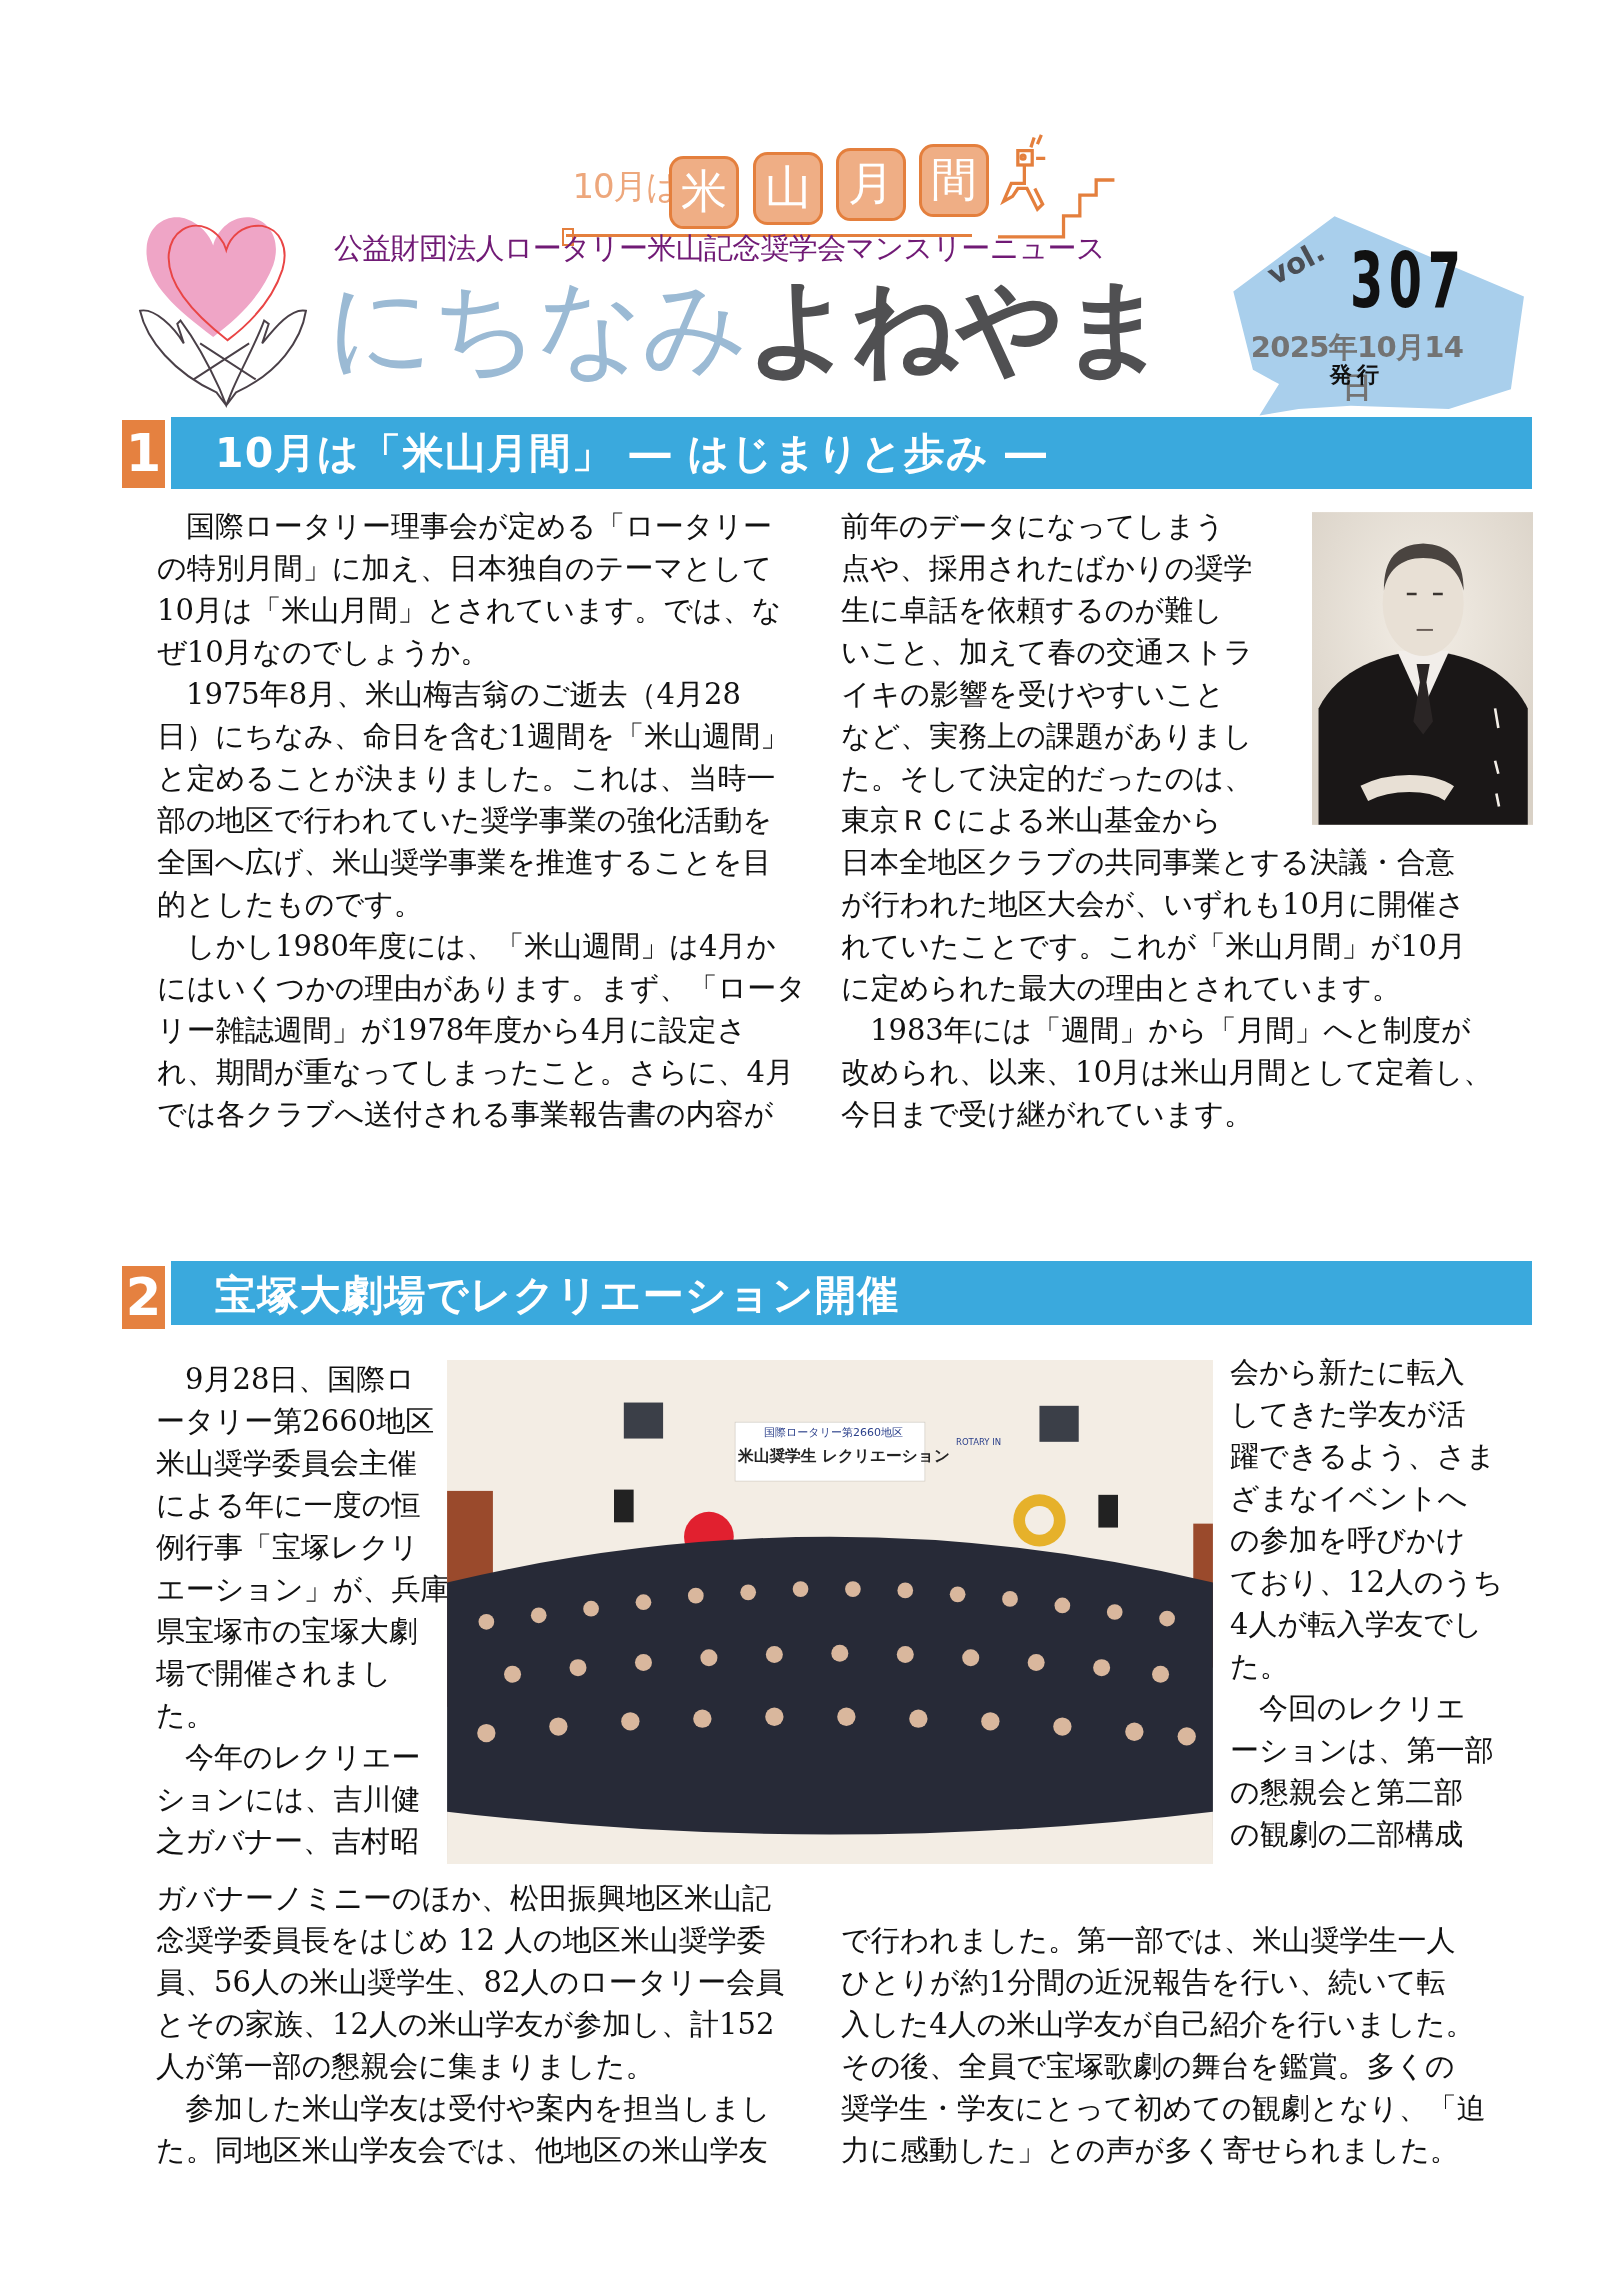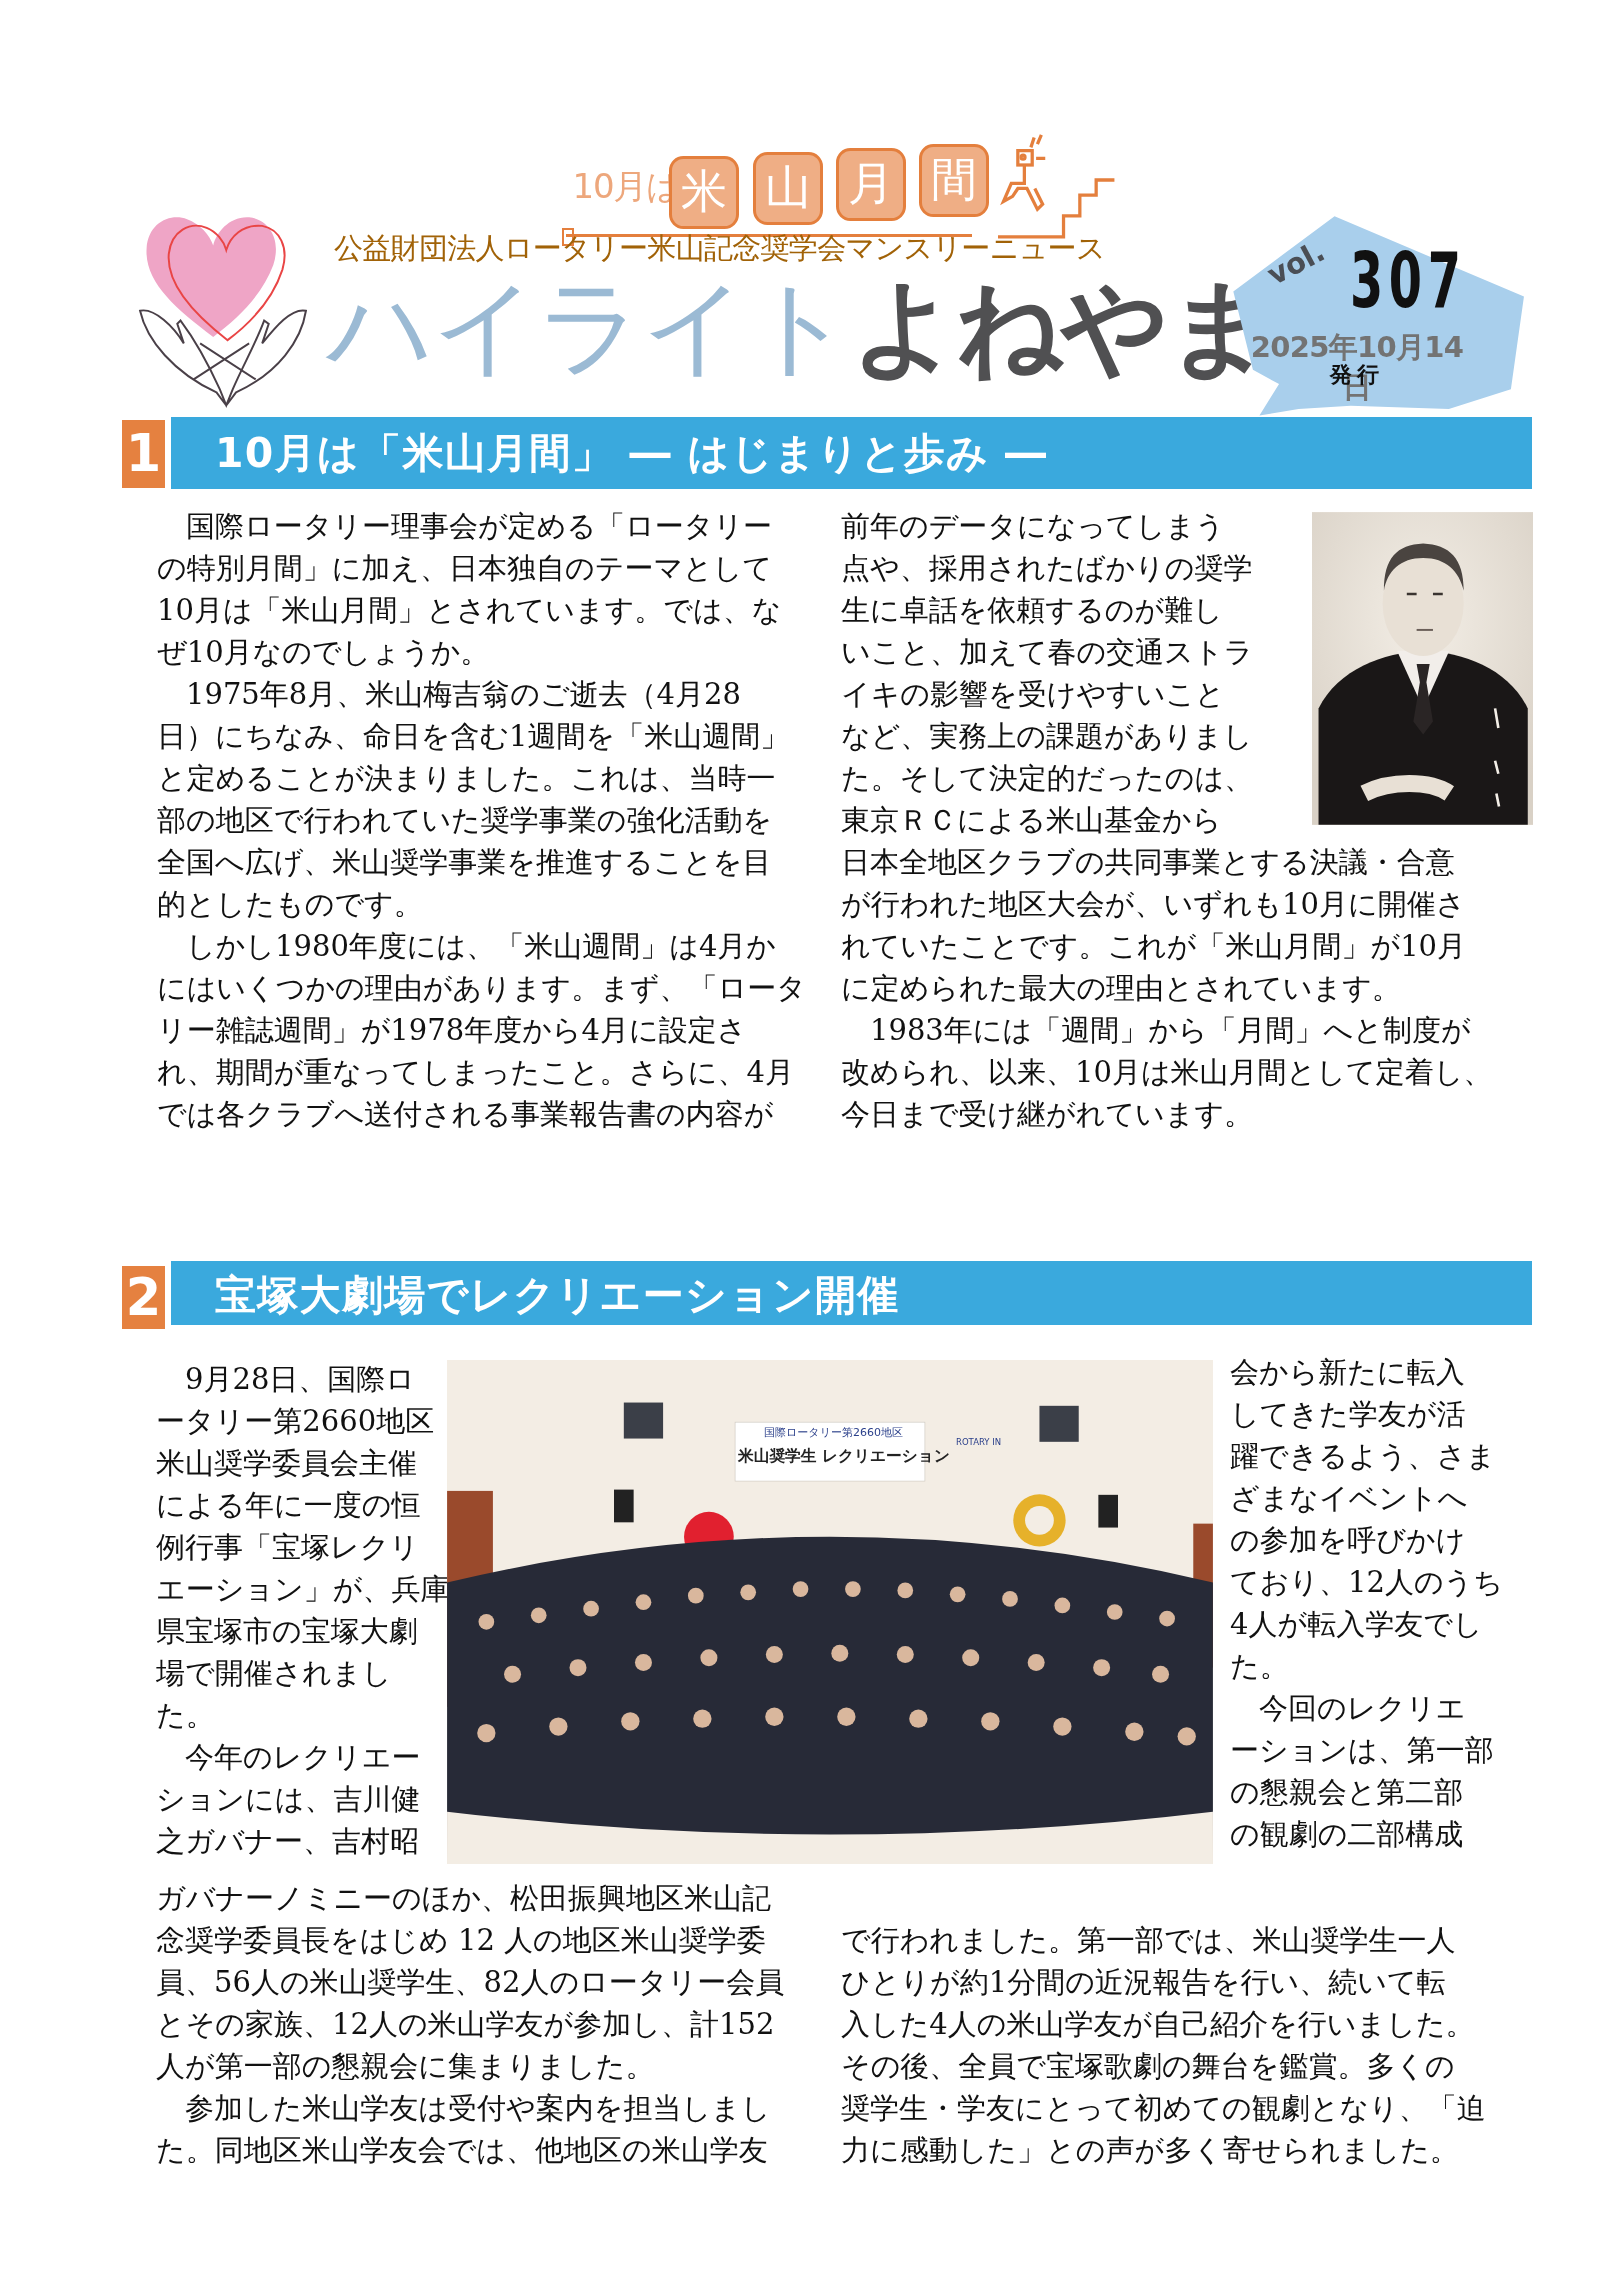--- a/index.html
+++ b/index.html
@@ -14,21 +14,21 @@
   .month-box { position:absolute; top:33px; width:64px; height:67px; background:#efae85;
                border:3.3px solid #e47f3d; border-radius:14.4px; color:#fff;
                font-family:"DejaVu Sans", sans-serif; font-size:46px; line-height:65px; text-align:center; }
   .month-line { position:absolute; left:13px; top:116px; width:406px; height:3.3px; background:#e47f3d; }
   .month-line-cap { position:absolute; left:9.2px; top:110px; width:7.9px; height:14.4px; border:2px solid #e47f3d; background:#fff; }
 
   
   .heart-logo { left:128px; top:203px; width:190px; height:209px; }
 
   
-  .subtitle { left:334px; top:229px; font-family:"DejaVu Sans", sans-serif; font-size:29px; color:#a16207;
+  .subtitle { left:334px; top:229px; font-family:"DejaVu Sans", sans-serif; font-size:29px; color:#701a75;
               letter-spacing:-0.7px; white-space:nowrap; }
   .title { left:327px; top:268px; white-space:nowrap; font-family:"DejaVu Sans", sans-serif;
            font-size:105px; line-height:118px; letter-spacing:-2.6px; }
   .title-a { color:#9bbad4; font-weight:normal; }
   .title-b { color:#505052; font-weight:bold; }
 
   
   .vol-badge { left:1220px; top:213px; width:314px; height:209px; }
   .vol-label { position:absolute; left:46px; top:33px; font-family:"DejaVu Sans", sans-serif; font-weight:bold;
                font-size:29px; color:#4a4e55; transform:rotate(-28deg); }
@@ -81,21 +81,21 @@
   <path d="M130 205 C 70 160, 25 120, 28 70 C 30 30, 65 15, 90 25 C 110 32, 125 50, 130 65 C 135 45, 155 20, 185 22 C 215 25, 235 55, 222 95 C 205 140, 170 175, 130 205 Z" fill="#efa5c6"></path>
   <path d="M152 210 C 100 170, 58 125, 62 78 C 66 42, 95 28, 120 38 C 135 44, 146 58, 150 72 C 156 52, 175 32, 205 35 C 232 40, 246 68, 236 102 C 222 145, 192 180, 152 210 Z" fill="none" stroke="#e94545" stroke-width="3"></path>
   <g fill="none" stroke="#4a4048" stroke-width="3">
     <path d="M18 165 C 40 160, 70 190, 85 215 L 75 185 L 80 180 C 95 200, 115 230, 140 285 L 150 310 L 160 285 C 175 250, 195 215, 208 180 L 215 185 L 205 215 C 225 190, 250 160, 272 165 C 265 210, 230 260, 165 290 L 150 310 L 135 290 C 70 260, 28 210, 18 165 Z"></path>
     <path d="M100 270 L 185 215 M 195 270 L 110 215"></path>
   </g>
 </svg>
 
 <div class="abs subtitle">公益財団法人ロータリー米山記念奨学会マンスリーニュース</div>
 <div class="abs title">
-  <span class="title-a">ハイライト</span><span class="title-b">よねやま</span>
+  <span class="title-a">にちなみ</span><span class="title-b">よねやま</span>
 </div>
 
 <div class="abs vol-badge">
   <svg width="314" height="209" viewBox="0 0 480 320" style="position:absolute;left:0;top:0;">
     <path d="M175 5 L465 128 L445 270 L350 300 L200 295 L120 300 L60 310 L90 262 L50 240 L20 120 Z" fill="#a9cfec"></path>
   </svg>
   <span class="vol-label">vol.</span>
   <span class="vol-number">307</span>
   <span class="vol-date">2025年10月14日</span>
   <span class="vol-issue">発行</span>

